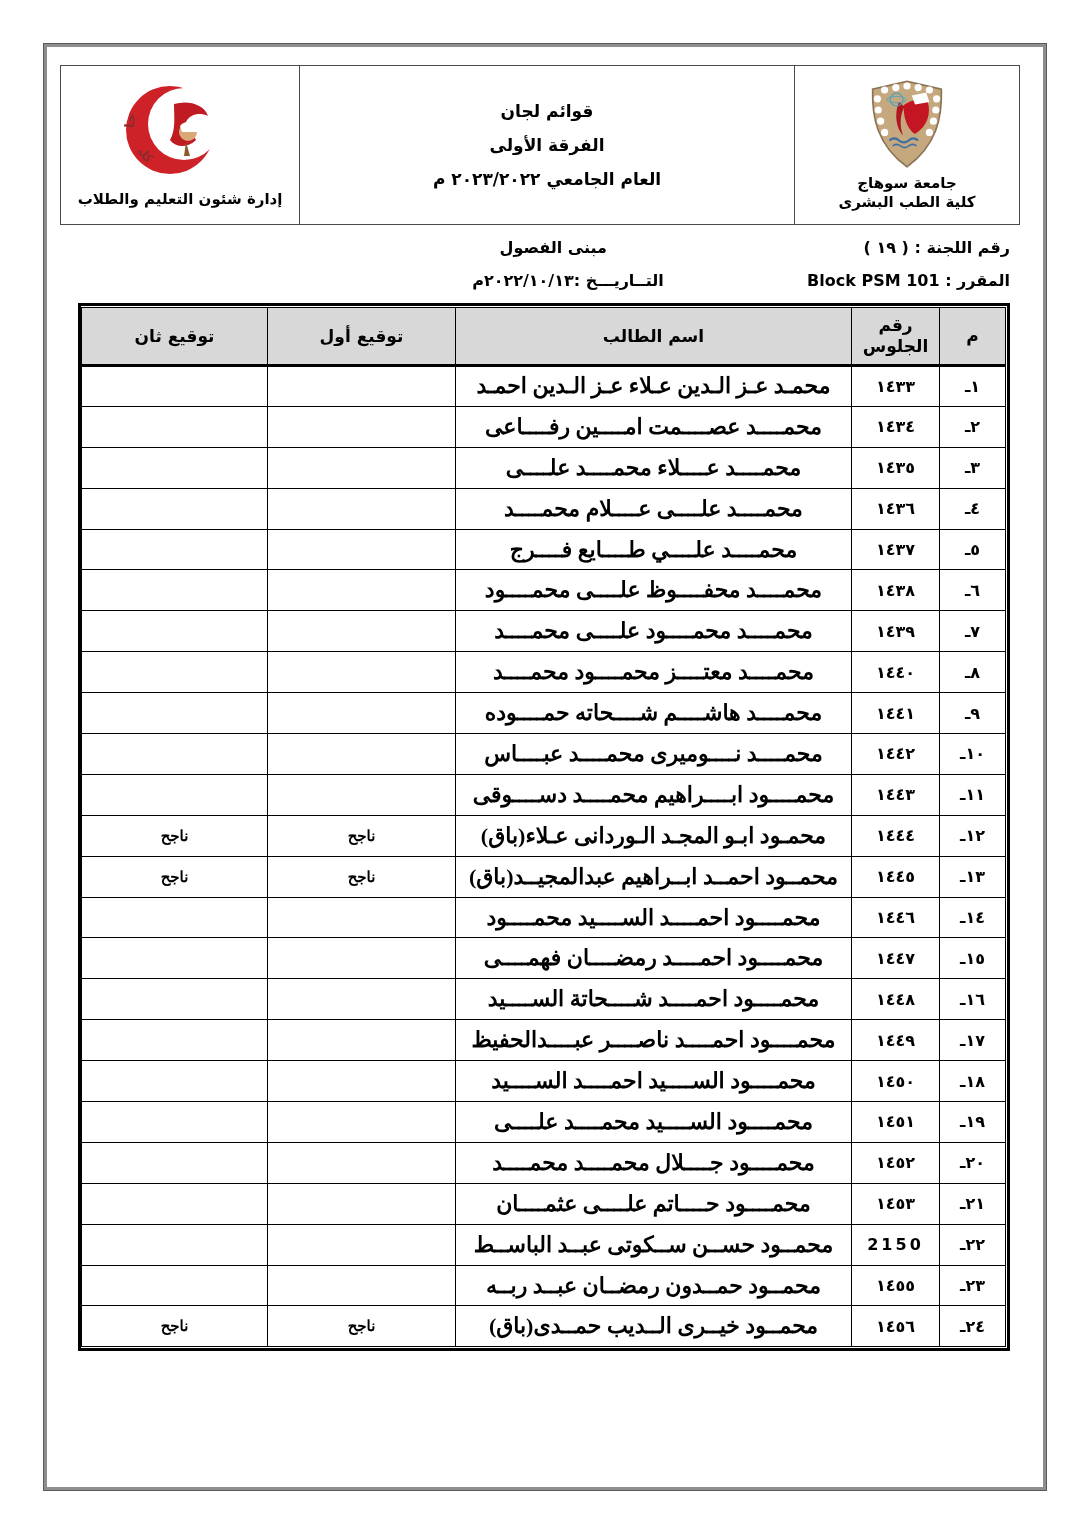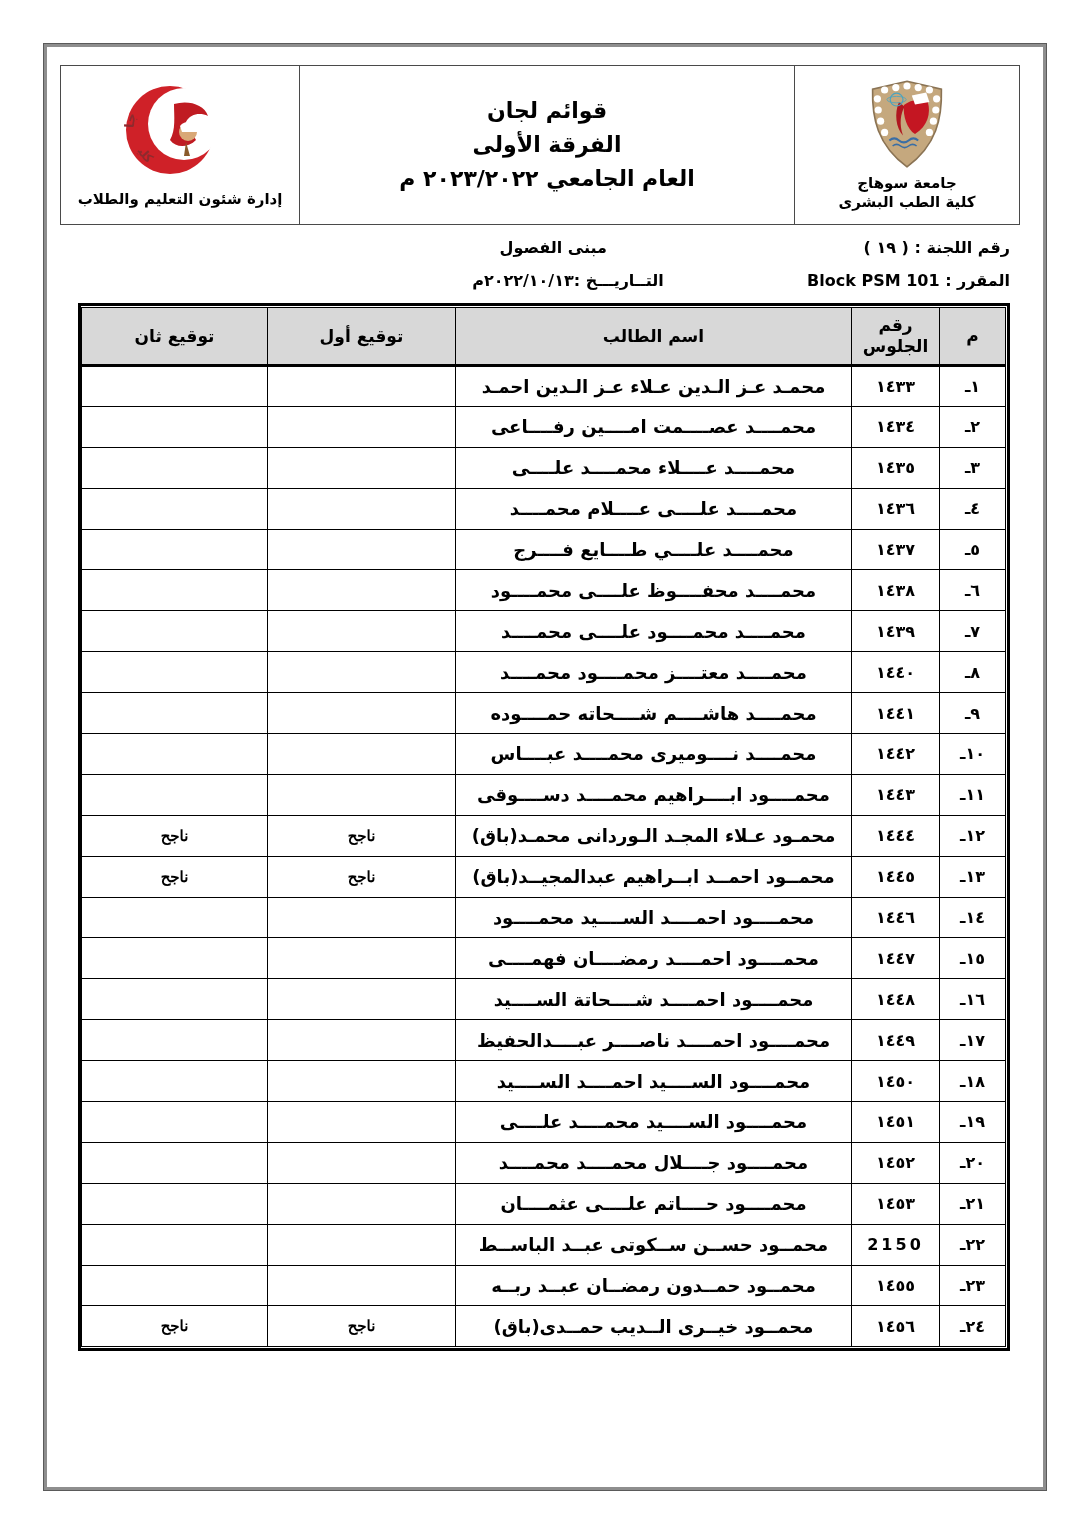--- a/index.html
+++ b/index.html
@@ -15,21 +15,21 @@
   .header-band{
     position:absolute;left:13px;top:18px;width:960px;height:160px;
     display:flex;flex-direction:row;
   }
   .hcell{border:1px solid #4a4a4a;box-sizing:border-box;background:#fff;
     display:flex;flex-direction:column;align-items:center;justify-content:center;}
   .hcell-right{width:226px;}
   .hcell-center{flex:1;margin:0 -1px;}
   .hcell-left{width:240px;}
   .logo-caption{font-weight:bold;font-size:15px;line-height:19px;text-align:center;}
-  .title-line{font-weight:bold;font-size:22px;line-height:34px;text-align:center;}
+  .title-line{font-weight:bold;font-size:17px;line-height:34px;text-align:center;}
   
   .info{
     position:absolute;left:31px;top:184px;width:932px;font-weight:bold;font-size:16px;
   }
   .info-row{display:grid;grid-template-columns:36% 26% 38%;line-height:33px;}
   .info-right{text-align:right;}
   .info-center{text-align:center;}
   .info-left{text-align:left;padding-left:40px;}
   
   .tablewrap{
@@ -40,21 +40,21 @@
   th,td{border:1px solid #000;box-sizing:border-box;overflow:hidden;}
   thead th{
     background:#d8d8d8;font-weight:bold;font-size:17px;height:58px;
     border-bottom:3px solid #000;text-align:center;vertical-align:middle;line-height:21px;
   }
   tbody td{height:40.9px;text-align:center;vertical-align:middle;font-weight:bold;}
   col.c-idx{width:66px;} col.c-seat{width:88px;} col.c-name{width:396px;}
   col.c-sig1{width:188px;} col.c-sig2{width:186px;}
   td.idx{font-size:16px;letter-spacing:1px;}
   td.seat{font-size:16px;letter-spacing:3px;}
-  td.name{font-size:18px;white-space:nowrap;}
+  td.name{font-size:22px;white-space:nowrap;font-family:Liberation Serif, serif;}
   td.sig{font-size:15px;font-family:Liberation Serif, serif;}
 </style>
 </head>
 <body dir="rtl">
 
 <div class="frame">
 
   <div class="header-band">
 
     <div class="hcell hcell-right">
@@ -235,21 +235,21 @@
             <td class="idx">١١ـ</td>
             <td class="seat">١٤٤٣</td>
             <td class="name">محمــــود ابــــراهيم محمــــد دســــوقى</td>
             <td class="sig"></td>
             <td class="sig"></td>
           </tr>
 
           <tr>
             <td class="idx">١٢ـ</td>
             <td class="seat">١٤٤٤</td>
-            <td class="name">محمـود عـلاء المجـد الـوردانى محمـد(باق)</td>
+            <td class="name">محمـود ابـو المجـد الـوردانى عـلاء(باق)</td>
             <td class="sig">ناجح</td>
             <td class="sig">ناجح</td>
           </tr>
 
           <tr>
             <td class="idx">١٣ـ</td>
             <td class="seat">١٤٤٥</td>
             <td class="name">محمــود احمــد ابــراهيم عبدالمجيــد(باق)</td>
             <td class="sig">ناجح</td>
             <td class="sig">ناجح</td>

